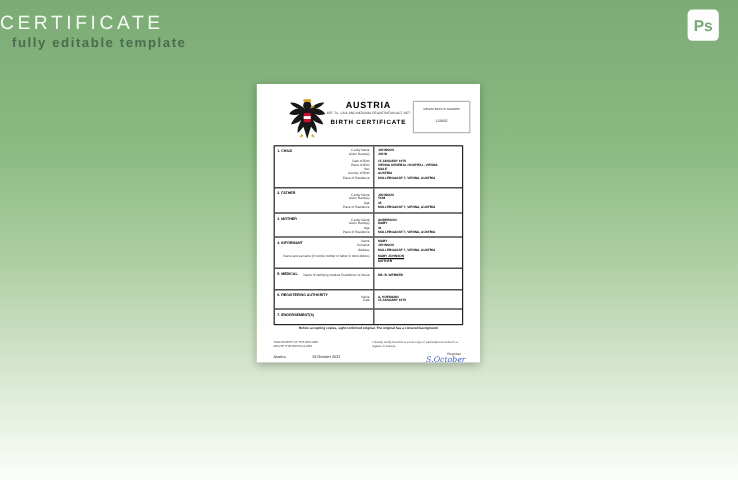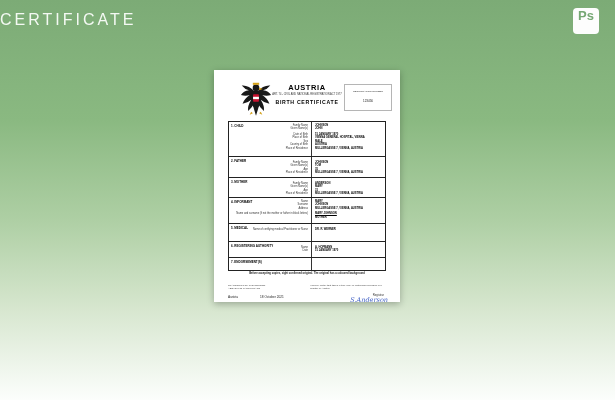--- a/index.html
+++ b/index.html
@@ -4,21 +4,21 @@
 <style>
   html,body{margin:0;padding:0;}
   .stage{position:relative;width:615px;height:400px;overflow:hidden;
     font-family:"Liberation Sans","DejaVu Sans",sans-serif;
     background:linear-gradient(180deg,#7cab76 0%,#8ab981 30%,#aecfa4 55%,#d8e7d0 78%,#fcfefc 100%);}
   
   .brand{position:absolute;left:10px;top:7px;font-size:17px;font-weight:bold;color:#ffffff;letter-spacing:.8px;}
   .tagline{position:absolute;left:10px;top:30px;font-size:11px;font-weight:bold;color:#4d6b4f;letter-spacing:1.3px;}
   .title{position:absolute;left:0;right:0;top:11px;font-size:16px;color:#f4f9f3;letter-spacing:3px;font-weight:500;}
   .ps-badge{position:absolute;right:16px;top:8px;width:26px;height:26px;background:#fdfdfd;border-radius:4px;
-    display:flex;justify-content:center;font-size:13px;font-weight:bold;color:#76a874;}
+    display:flex;align-items:center;justify-content:center;font-size:13px;font-weight:bold;color:#76a874;}
   
   .paper{position:absolute;left:214px;top:70px;width:186px;height:232px;background:#ffffff;
     box-shadow:0 2px 7px rgba(0,0,0,.28);color:#111;}
   .eagle{position:absolute;left:26px;top:10px;width:32px;height:38px;}
   .country{position:absolute;left:0;right:0;top:13px;text-align:center;font-size:7.5px;font-weight:bold;letter-spacing:.6px;color:#000;}
   .act{position:absolute;left:0;right:0;top:23px;text-align:center;font-size:2.6px;color:#333;}
   .doc-title{position:absolute;left:0;right:0;top:28.5px;text-align:center;font-size:5.2px;font-weight:bold;letter-spacing:.7px;color:#000;}
   .regbox{position:absolute;right:8px;top:14px;width:48px;height:27px;border:1px solid #b5b5b5;box-sizing:border-box;}
   .reglabel{margin-top:5px;text-align:center;font-size:2.5px;color:#333;}
   .regval{margin-top:6px;text-align:center;font-size:3px;color:#222;}
@@ -43,20 +43,21 @@
   .f-right{position:absolute;left:96px;top:214px;width:76px;font-size:2.5px;color:#444;line-height:3.4px;}
   .f-registrar{position:absolute;right:16px;top:222.5px;font-size:2.8px;color:#333;}
   .f-signature{position:absolute;right:12px;top:226px;font-size:6.5px;color:#3f5fc4;
     font-family:"DejaVu Serif","Liberation Serif",serif;font-style:italic;}
 </style>
 </head>
 <body>
 
 <div class="stage">
 
+  <div class="tagline">fully editable template</div>
   <div class="title">CERTIFICATE</div>
   <div class="ps-badge">
     <span>Ps</span>
   </div>
 
   <div class="paper">
 
     <svg class="eagle" viewBox="0 0 40 48" aria-hidden="true">
       <g fill="#181818">
         <path d="M19 15 Q10 6 2 7 Q6 12 11 13 Q4 14 1 19 Q7 21 12 19 Q5 24 3 30 Q10 29 14 25 Q9 33 10 39 Q16 34 18 28 Z"></path>
@@ -203,16 +204,16 @@
       <div>TRANSCRIPT OF THE RECORD</div>
       <div>ABOVE THE PARTICULARS</div>
     </div>
     <div class="f-country">Austria</div>
     <div class="f-date">18 October 2021</div>
     <div class="f-right">
       <div>I hereby certify that this is a true copy of particulars recorded in a</div>
       <div>register in Austria.</div>
     </div>
     <div class="f-registrar">Registrar</div>
-    <div class="f-signature">S.Anderson</div>
+    <div class="f-signature">S.October</div>
 
   </div>
 </div>
 
 </body></html>

